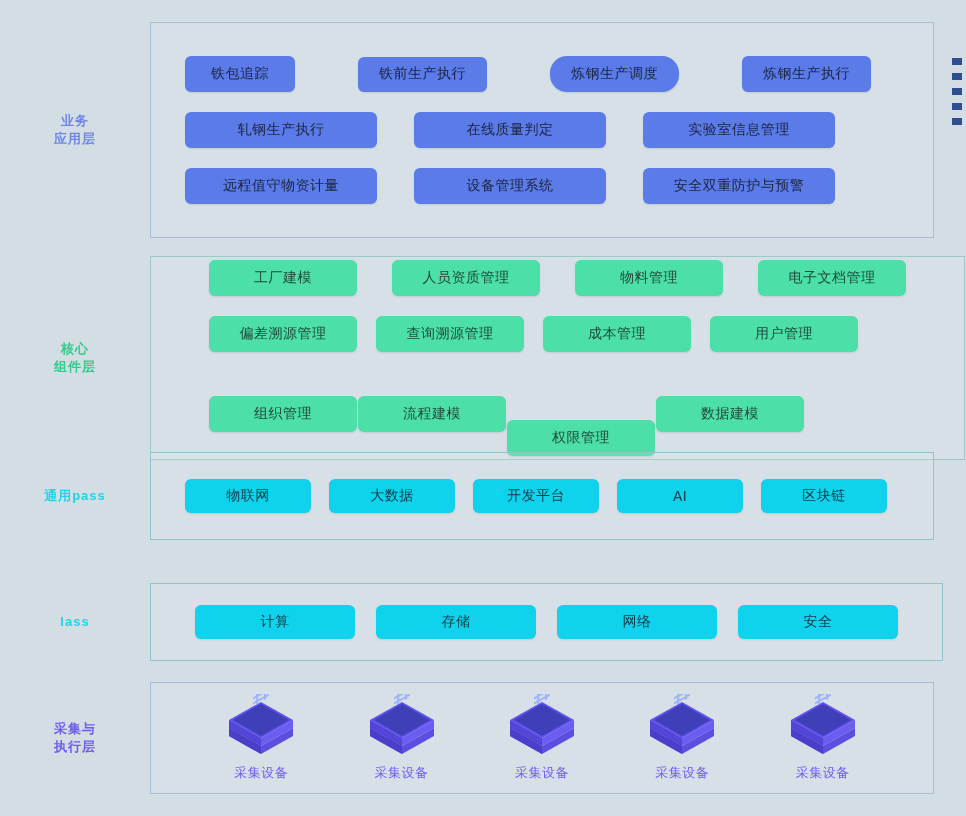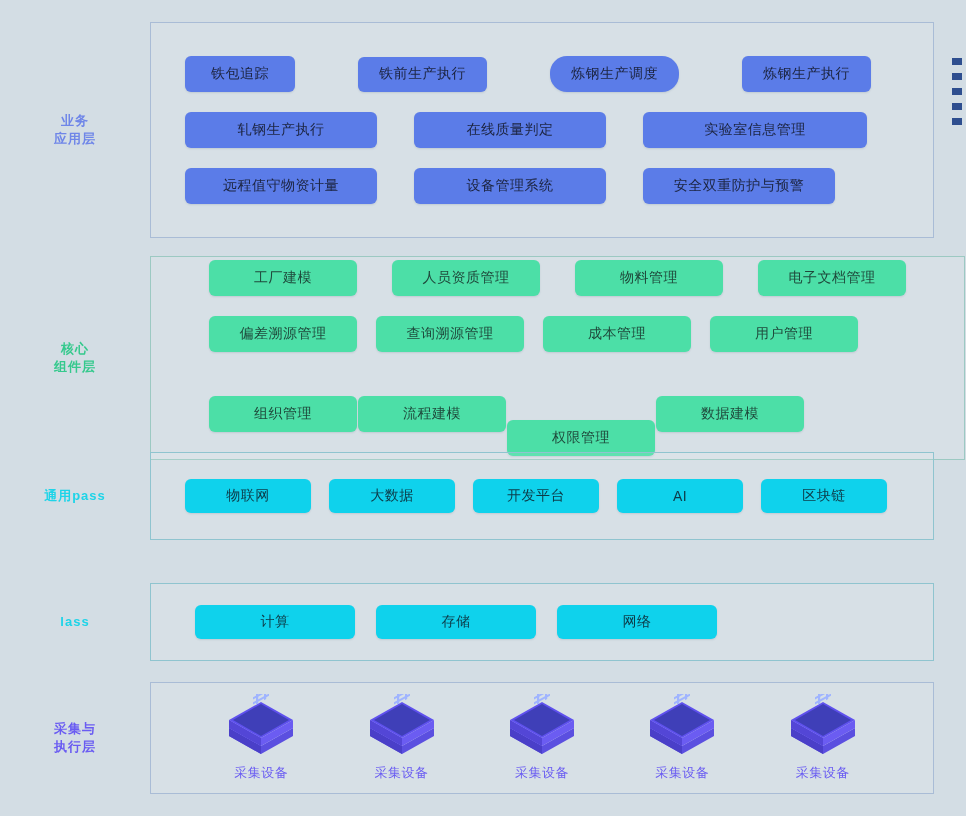--- a/index.html
+++ b/index.html
@@ -83,21 +83,21 @@
     <div class="panel" style="padding:22px 34px;">
       <div class="row" style="gap:63px; margin-bottom:20px;">
         <div class="pill pill-blue" style="width:110px;height:36px;">铁包追踪</div>
         <div class="pill pill-blue" style="width:129px;height:35px;">铁前生产执行</div>
         <div class="pill pill-blue" style="width:129px;height:36px;border-radius:17px;">炼钢生产调度</div>
         <div class="pill pill-blue" style="width:129px;height:36px;">炼钢生产执行</div>
       </div>
       <div class="row" style="gap:37px; margin-bottom:20px;">
         <div class="pill pill-blue" style="width:192px;height:36px;">轧钢生产执行</div>
         <div class="pill pill-blue" style="width:192px;height:36px;">在线质量判定</div>
-        <div class="pill pill-blue" style="width:224px;height:36px;">实验室信息管理</div>
+        <div class="pill pill-blue" style="width:192px;height:36px;">实验室信息管理</div>
       </div>
       <div class="row" style="gap:37px;">
         <div class="pill pill-blue" style="width:192px;height:36px;">远程值守物资计量</div>
         <div class="pill pill-blue" style="width:192px;height:36px;">设备管理系统</div>
         <div class="pill pill-blue" style="width:192px;height:36px;">安全双重防护与预警</div>
       </div>
     </div>
   </div>
 
   <div class="layer core" style="top:256px; height:204px;">
@@ -144,20 +144,21 @@
 
   <div class="layer cyan" style="top:583px; height:78px;">
     <div class="layer-label">
       <span>lass</span>
     </div>
     <div class="panel" style="padding:0 44px;">
       <div class="row" style="gap:21px;">
         <div class="pill pill-cyan" style="width:160px;height:34px;">计算</div>
         <div class="pill pill-cyan" style="width:160px;height:34px;">存储</div>
         <div class="pill pill-cyan" style="width:160px;height:34px;">网络</div>
+        <div class="pill pill-cyan" style="width:160px;height:34px;">安全</div>
       </div>
     </div>
   </div>
 
   <div class="layer collect" style="top:682px; height:112px;">
     <div class="layer-label">
       <span>采集与</span>
       <span>执行层</span>
     </div>
     <div class="panel" style="padding:0 40px;">

